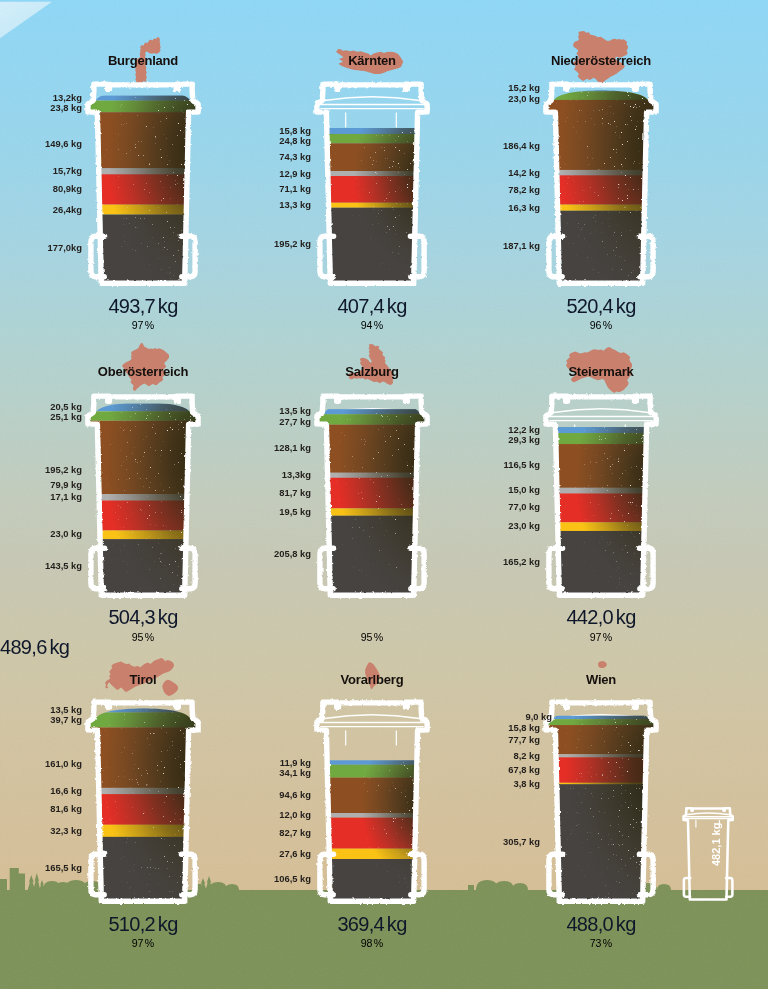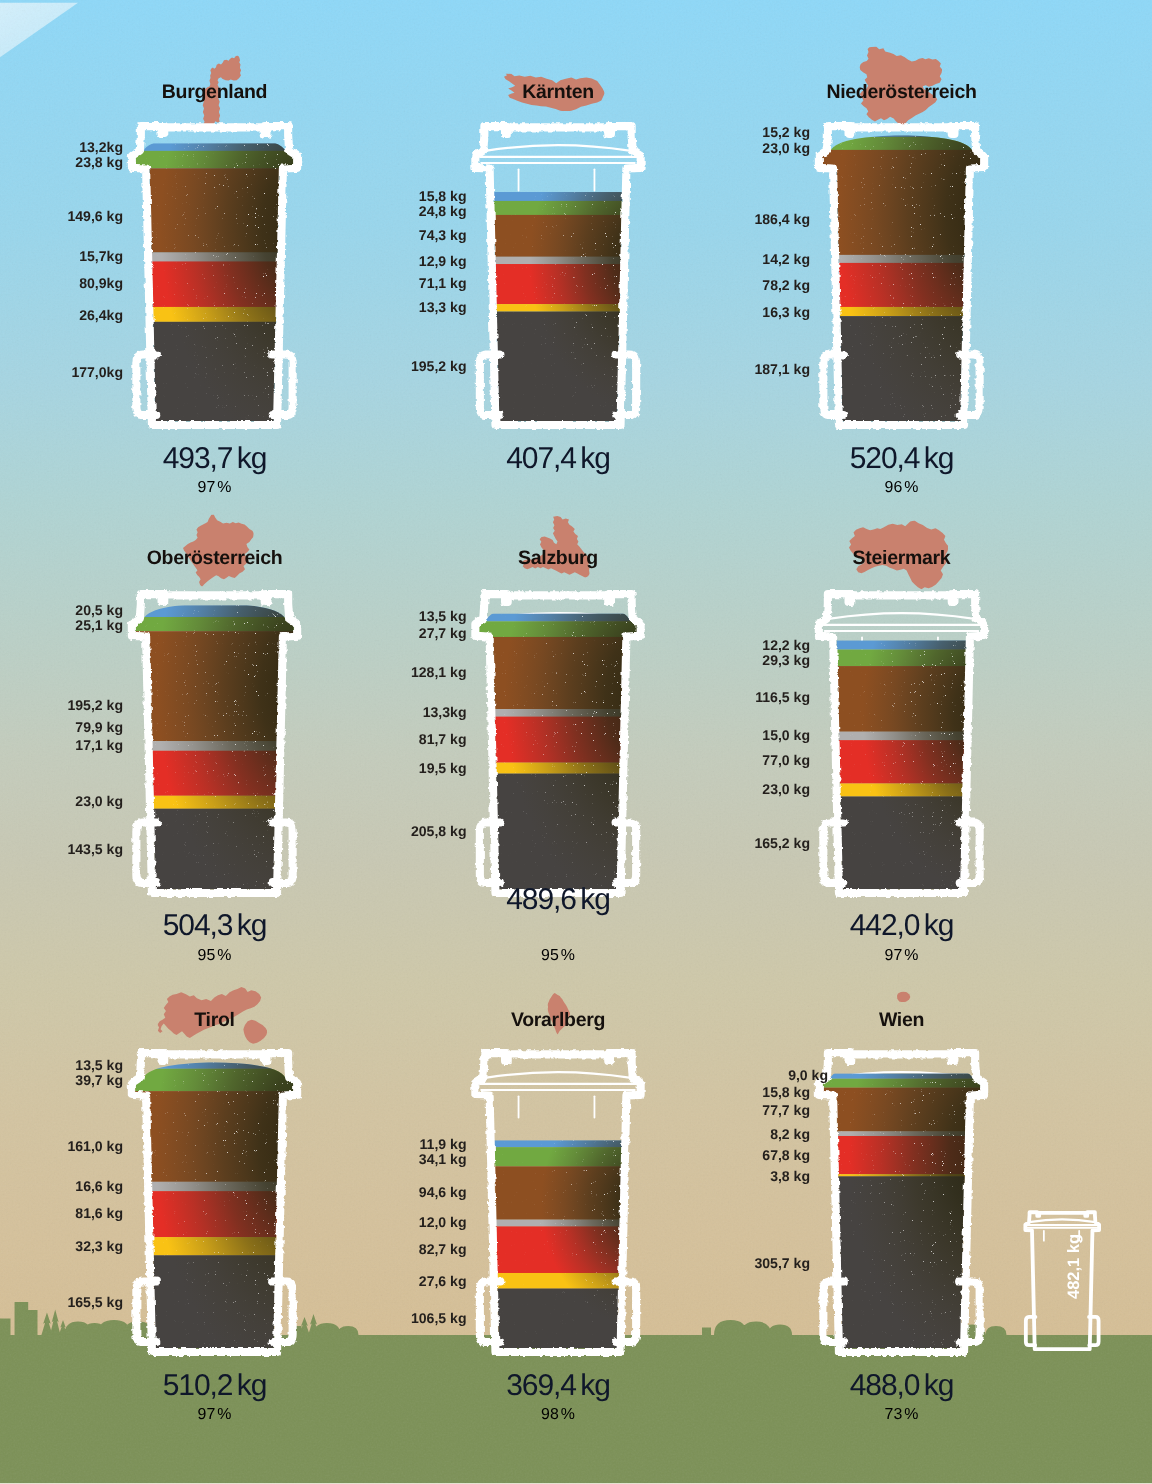--- a/index.html
+++ b/index.html
@@ -214,20 +214,21 @@
         </svg>
       </div>
 <div class="kglabel" style="right:457.0px;top:131.0px">15,8 kg</div>
 <div class="kglabel" style="right:457.0px;top:141.3px">24,8 kg</div>
 <div class="kglabel" style="right:457.0px;top:157.2px">74,3 kg</div>
 <div class="kglabel" style="right:457.0px;top:173.6px">12,9 kg</div>
 <div class="kglabel" style="right:457.0px;top:189.4px">71,1 kg</div>
 <div class="kglabel" style="right:457.0px;top:205.2px">13,3 kg</div>
 <div class="kglabel" style="right:457.0px;top:244.4px">195,2 kg</div>
 <div class="total" style="left:0;top:292.8px;width:744.0px;text-align:center">407,4 kg</div>
+<div class="pct" style="left:0;top:320.0px;width:744.0px;text-align:center">94 %</div>
 </div>
 <div class="cell">
 <svg class="region-map" style="left:573.1px;top:30.6px;width:55.1px;height:53.3px" viewBox="0 0 100 100" preserveAspectRatio="none" xmlns="http://www.w3.org/2000/svg">
         <path d="M12.0 0.8 L20.1 0.0 L23.8 3.3 L28.9 2.3 L31.1 6.4 L37.0 7.9 L41.1 9.4 L45.0 11.8 L50.1 10.9 L54.8 13.6 L58.9 16.7 L63.3 18.9 L67.7 17.9 L72.1 15.2 L76.5 14.4 L79.5 15.9 L83.9 14.8 L88.3 16.4 L92.4 15.5 L95.6 18.2 L98.5 21.2 L97.1 25.0 L100.0 28.8 L99.3 33.3 L97.1 37.1 L99.3 40.9 L97.1 45.2 L92.4 47.0 L88.3 49.2 L83.9 50.3 L80.2 48.5 L76.5 49.7 L78.0 53.3 L82.4 56.1 L86.8 59.1 L91.2 62.1 L94.1 65.9 L91.9 69.7 L88.3 72.7 L83.9 75.8 L80.2 79.5 L76.5 81.8 L72.1 84.1 L67.7 86.4 L63.3 89.4 L58.9 92.4 L55.3 96.2 L51.6 100.0 L47.9 97.0 L44.3 93.9 L41.3 90.2 L37.0 87.9 L33.3 90.6 L29.6 92.1 L26.0 89.7 L22.3 91.7 L18.6 93.9 L15.0 91.7 L11.3 88.6 L8.4 84.8 L10.6 81.1 L8.4 77.3 L4.7 74.5 L1.8 71.2 L4.7 67.4 L2.9 63.6 L0.3 59.8 L3.2 56.1 L8.4 53.0 L10.6 49.2 L8.4 45.5 L6.2 41.7 L9.4 38.6 L8.4 34.8 L4.7 32.6 L1.0 29.5 L0.0 25.8 L1.5 22.0 L4.7 19.4 L8.8 18.2 L10.9 15.2 L9.1 11.4 L10.9 6.8 L9.8 3.0 Z" fill="#c9816e"></path>
       </svg>
 <div class="region-title" style="left:0;top:53.9px;width:1202.0px;text-align:center">Niederösterreich</div>
 <div class="bin" style="left:544.0px;top:86.0px">
         <svg class="binsvg" viewBox="0 0 114.0 206.0" xmlns="http://www.w3.org/2000/svg">
           <defs>
             <clipPath id="bc2">
@@ -455,21 +456,21 @@
           </g>
         </svg>
       </div>
 <div class="kglabel" style="right:457.0px;top:411.2px">13,5 kg</div>
 <div class="kglabel" style="right:457.0px;top:421.5px">27,7 kg</div>
 <div class="kglabel" style="right:457.0px;top:448.2px">128,1 kg</div>
 <div class="kglabel" style="right:457.0px;top:474.7px">13,3kg</div>
 <div class="kglabel" style="right:457.0px;top:492.6px">81,7 kg</div>
 <div class="kglabel" style="right:457.0px;top:511.6px">19,5 kg</div>
 <div class="kglabel" style="right:457.0px;top:553.9px">205,8 kg</div>
-<div class="total" style="left:0;top:587px;width:744.0px;text-align:center">489,6 kg</div>
+<div class="total" style="left:0;top:634px;width:744.0px;text-align:left">489,6 kg</div>
 <div class="pct" style="left:0;top:631.5px;width:744.0px;text-align:center">95 %</div>
 </div>
 <div class="cell">
 <svg class="region-map" style="left:565.8px;top:347.1px;width:66.6px;height:45.9px" viewBox="0 0 100 100" preserveAspectRatio="none" xmlns="http://www.w3.org/2000/svg">
         <path d="M34.5 10.2 L39.4 6.1 L43.7 4.7 L48.6 6.7 L52.8 5.3 L56.3 8.2 L61.3 1.6 L65.5 0.0 L69.7 4.1 L73.9 6.7 L78.2 10.8 L82.4 12.9 L86.6 11.4 L90.1 14.3 L93.7 18.0 L96.5 22.4 L95.1 27.8 L97.2 33.3 L100.0 38.4 L98.6 44.5 L96.5 50.2 L98.6 55.7 L97.2 61.8 L94.4 66.9 L91.8 72.7 L94.1 78.2 L92.7 83.7 L89.9 88.4 L87.0 93.1 L83.1 96.5 L79.6 98.6 L75.8 97.1 L72.5 100.0 L69.0 97.1 L65.9 93.1 L63.1 89.0 L61.3 83.7 L59.4 78.2 L57.7 72.7 L54.9 70.0 L51.4 71.4 L47.9 72.7 L44.4 70.6 L40.8 68.6 L37.3 65.9 L33.5 64.5 L29.9 65.9 L26.1 67.3 L22.5 69.4 L19.0 72.0 L15.5 74.7 L12.4 76.7 L9.2 75.1 L7.3 71.0 L9.2 66.5 L12.4 63.9 L15.5 61.2 L13.8 56.3 L10.6 53.7 L7.3 51.0 L4.2 48.2 L1.7 44.1 L0.0 39.4 L2.1 34.7 L0.3 29.8 L3.1 25.7 L5.9 22.4 L4.5 17.6 L7.0 13.5 L10.6 11.4 L14.1 9.8 L17.6 12.2 L21.1 14.3 L24.6 12.9 L28.2 11.4 L31.3 12.2 Z" fill="#c9816e"></path>
       </svg>
 <div class="region-title" style="left:0;top:365.1px;width:1202.0px;text-align:center">Steiermark</div>
 <div class="bin" style="left:544.0px;top:397.5px">
         <svg class="binsvg" viewBox="0 0 114.0 206.0" xmlns="http://www.w3.org/2000/svg">
           <defs>

